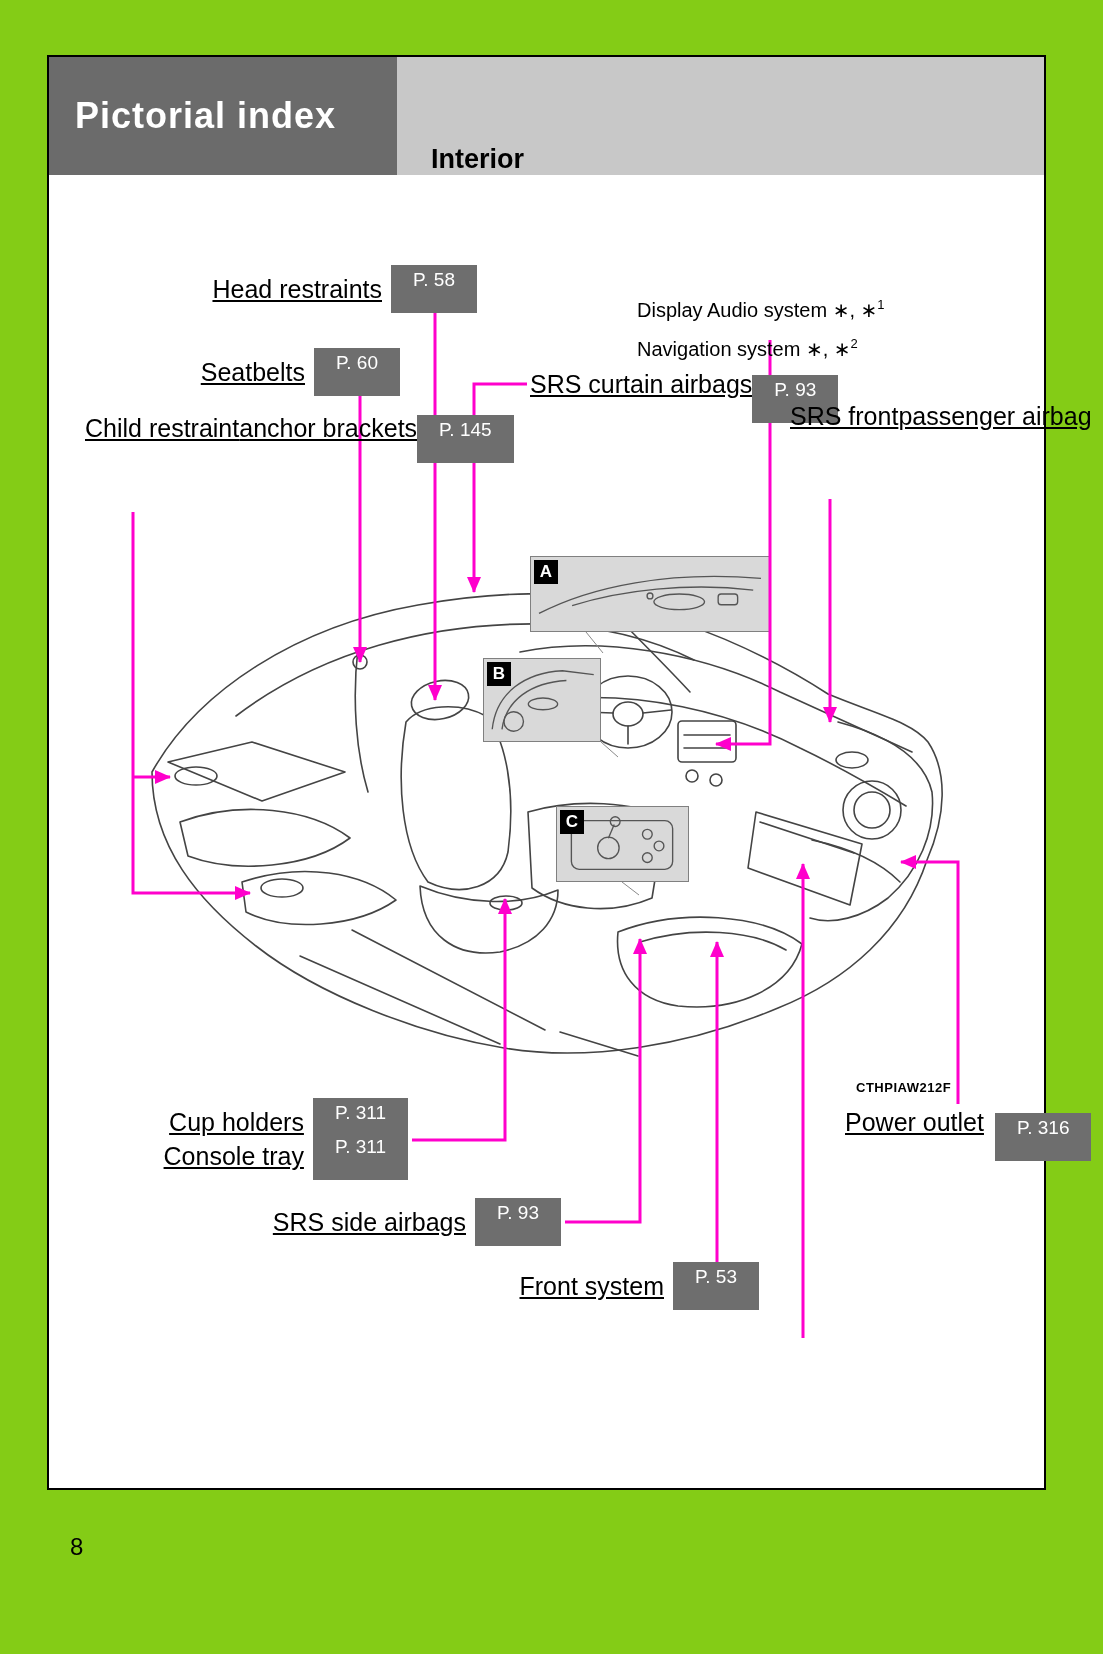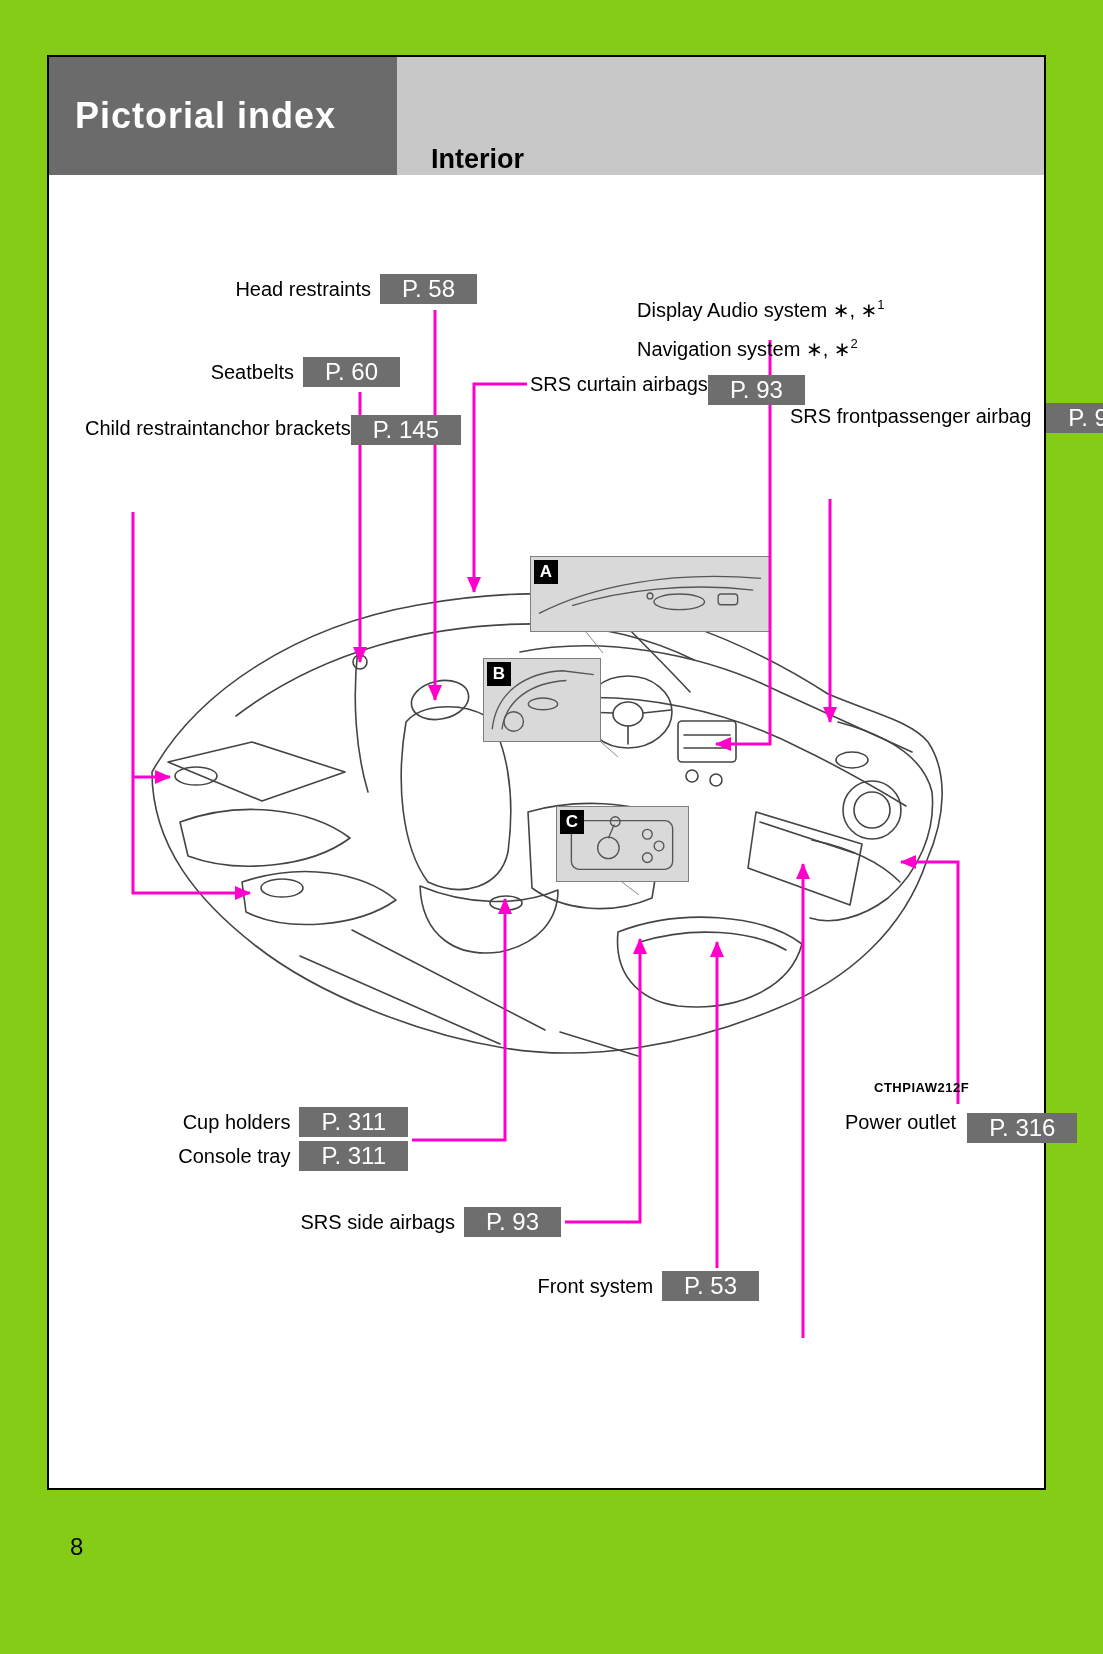--- a/index.html
+++ b/index.html
@@ -25,29 +25,29 @@
   .art,.arrows{position:absolute;left:0;top:0;pointer-events:none;}
   .art{z-index:2;}
   .arrows{z-index:4;}
 
   .inset{position:absolute;background:var(--inset-bg);border:1px solid #808080;z-index:3;}
   .inset svg{position:absolute;left:0;top:0;width:100%;height:100%;}
   .inset-label{position:absolute;left:3px;top:3px;width:24px;height:24px;background:#000;color:#fff;
     font-weight:bold;font-size:17px;display:flex;align-items:center;justify-content:center;z-index:2;}
 
   .row{position:absolute;display:flex;align-items:center;justify-content:flex-end;gap:9px;z-index:6;height:30px;}
-  .lbl{font-size:20px;color:#000;white-space:nowrap;}
-  .badge{display:inline-block;min-width:86px;height:30px;line-height:30px;text-align:center;
-    background:var(--badge-bg);color:#fff;font-size:24px;padding:0 22px;white-space:nowrap;}
+  .lbl{font-size:25px;color:#000;white-space:nowrap;text-decoration:underline;}
+  .badge{display:inline-block;min-width:86px;height:48px;line-height:30px;text-align:center;
+    background:var(--badge-bg);color:#fff;font-size:19px;padding:0 22px;white-space:nowrap;}
   .stack{position:absolute;display:flex;flex-direction:row;align-items:flex-start;z-index:6;}
   .stack .lbl{line-height:36px;}
   .stack .badge{margin-top:5px;}
   .note{position:absolute;left:637px;top:288px;font-size:20px;line-height:34px;z-index:6;white-space:nowrap;}
   .note sup{font-size:13px;}
-  .figcode{position:absolute;left:874px;top:1080px;font-size:13px;font-weight:bold;letter-spacing:.5px;z-index:6;}
+  .figcode{position:absolute;left:856px;top:1080px;font-size:13px;font-weight:bold;letter-spacing:.5px;z-index:6;}
   .pageno{position:absolute;left:70px;top:1533px;font-size:24px;z-index:6;}
 </style>
 </head>
 <body>
 
 <div class="page">
 
   <div class="frame"></div>
 
   <div class="hdr-dark">

